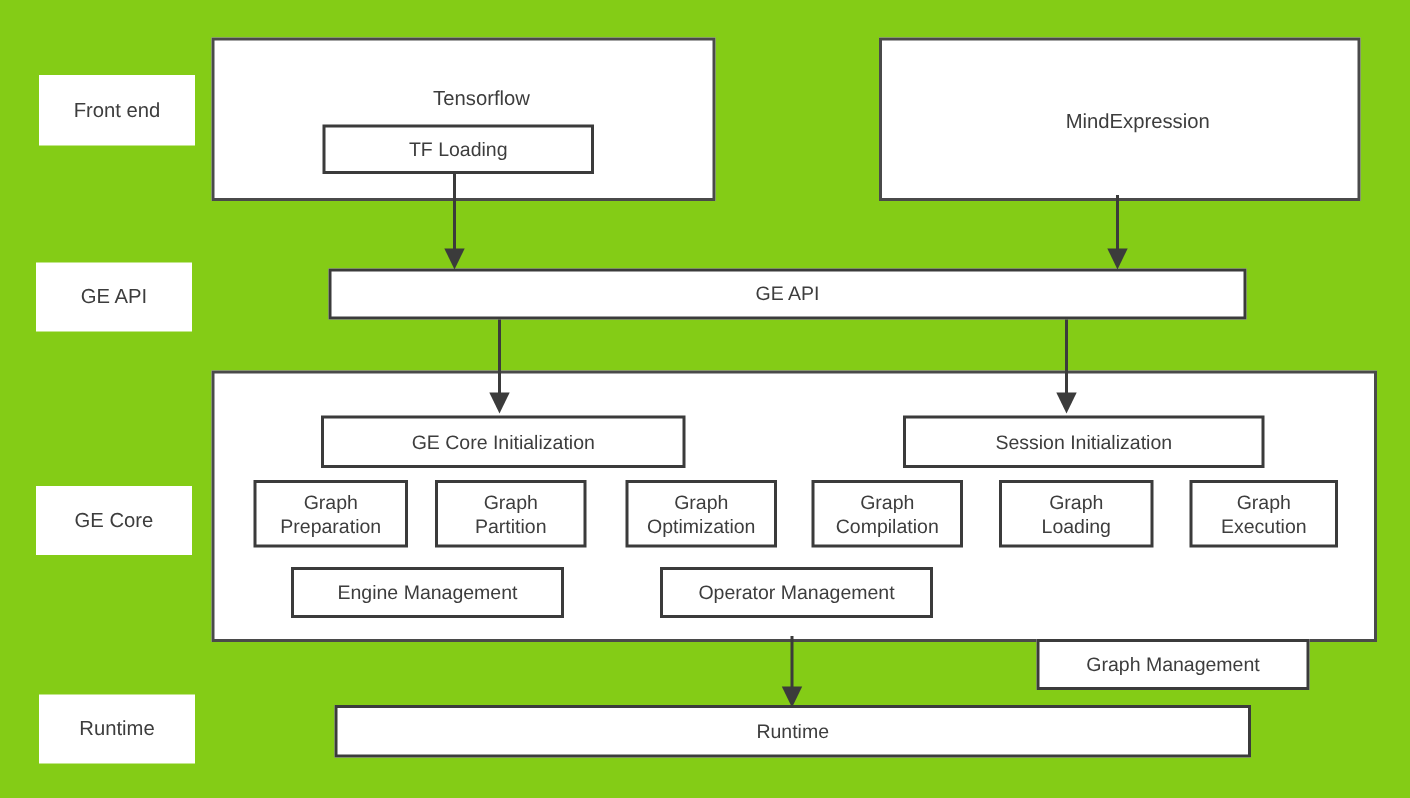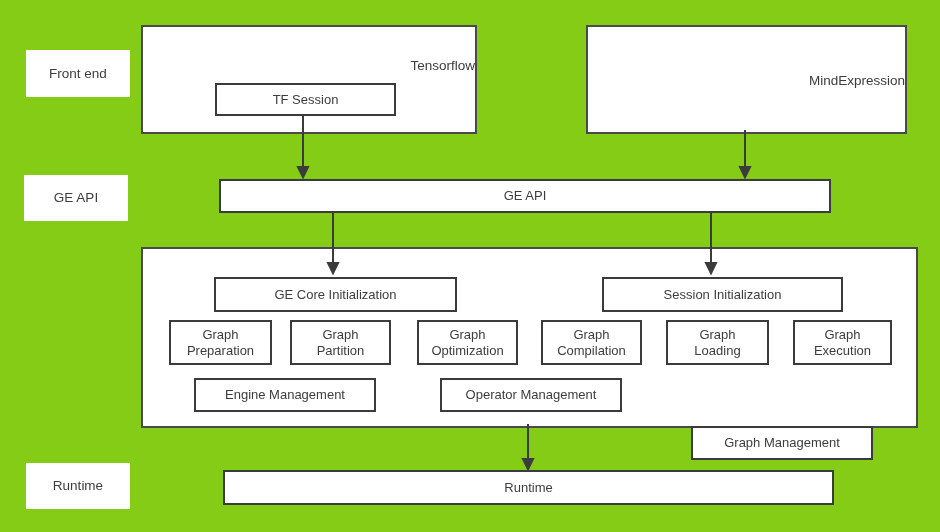--- a/index.html
+++ b/index.html
@@ -45,21 +45,21 @@
   
   .container-box {
     border: 2px solid #4a4a4a;
     background: #ffffff;
   }
 
   .container-title {
     position: absolute;
     left: 0;
     right: 0;
-    text-align: right;
+    text-align: center;
     color: #3d3d3d;
     font-size: 13.5px;
     margin-left: 24px;
   }
 
   
   #connectors {
     position: absolute;
     left: 0;
     top: 0;
@@ -70,26 +70,27 @@
 </style>
 </head>
 <body>
 
 <div id="canvas">
 
   <div class="node layer-label" style="left:26px;  top:50px;  width:104px; height:47px;">Front end</div>
 
   <div class="node layer-label" style="left:24px;  top:175px; width:104px; height:46px;">GE API</div>
 
+  <div class="node layer-label" style="left:24px;  top:324px; width:104px; height:46px;">GE Core</div>
 
   <div class="node layer-label" style="left:26px;  top:463px; width:104px; height:46px;">Runtime</div>
 
   <div class="container-box" style="position:absolute; left:141px; top:25px; width:332px; height:105px;">
     <div class="container-title" style="top:31px;">Tensorflow</div>
-    <div class="node box" style="left:72px; top:56px; width:181px; height:33px;">TF Session</div>
+    <div class="node box" style="left:72px; top:56px; width:181px; height:33px;">TF Loading</div>
   </div>
 
   <div class="container-box" style="position:absolute; left:586px; top:25px; width:317px; height:105px;">
     <div class="container-title" style="top:46px;">MindExpression</div>
   </div>
 
   <div class="node box" style="left:219px; top:179px; width:612px; height:34px;">GE API</div>
 
   <div class="container-box" style="position:absolute; left:141px; top:247px; width:773px; height:177px;">
 

